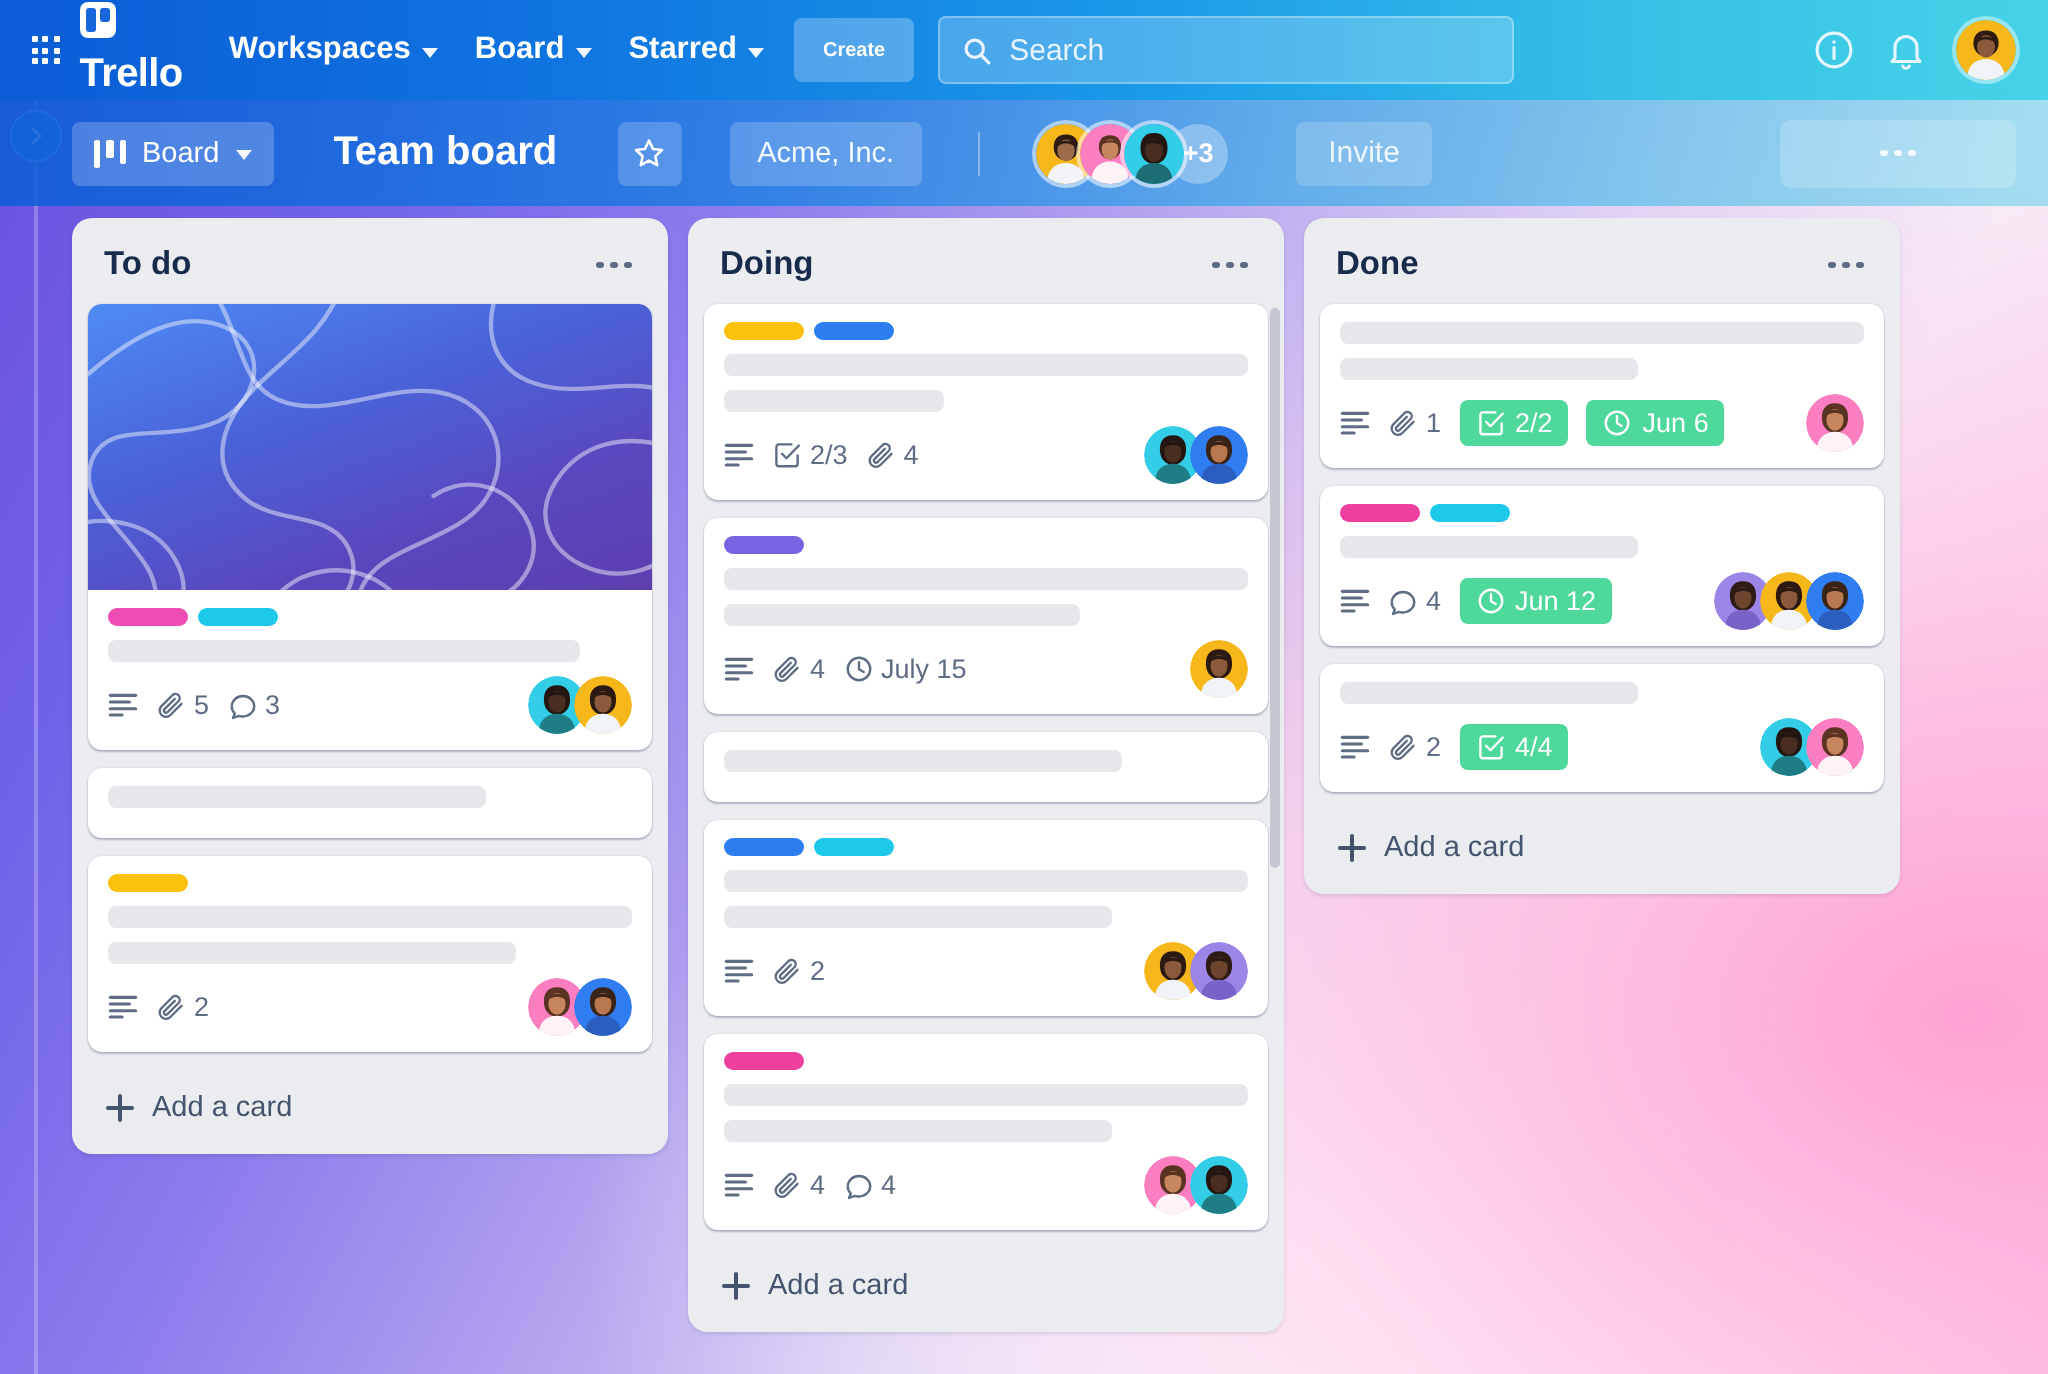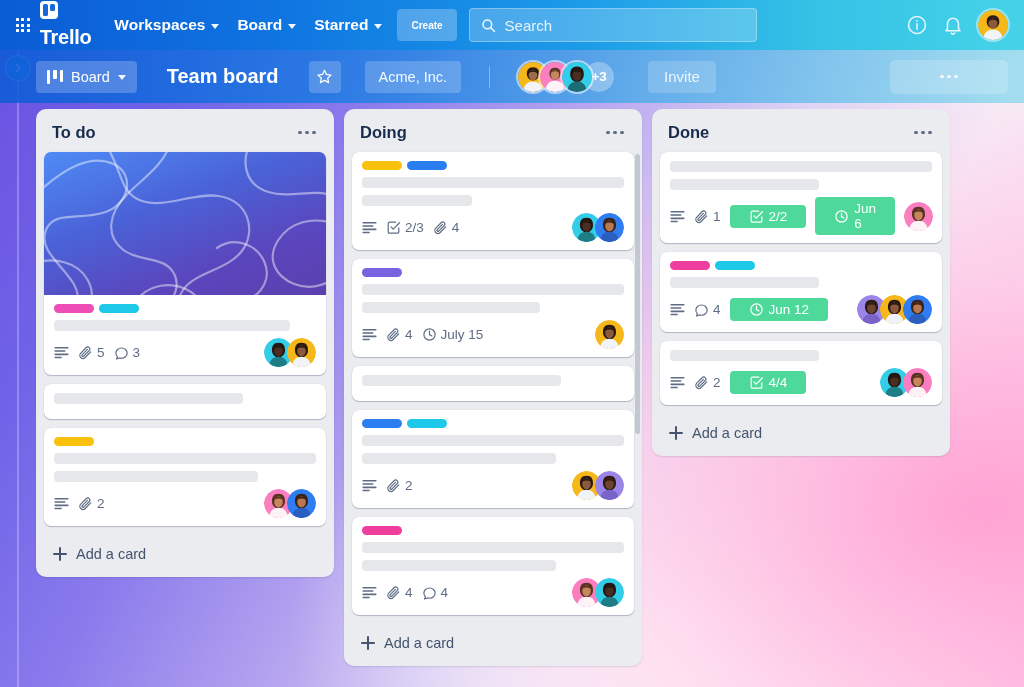--- a/index.html
+++ b/index.html
@@ -187,21 +187,21 @@
     position: relative;
   }
   .card-cover svg { position: absolute; inset: 0; width: 100%; height: 100%; }
   .labels { display: flex; gap: 5px; margin-bottom: 7px; }
   .label { height: 9px; border-radius: 5px; }
   .ph { height: 11px; border-radius: 4px; background: #e6e7ea; margin-bottom: 7px; }
   .card-foot { display: flex; align-items: center; gap: 9px; min-height: 28px; margin-top: 3px; }
   .badge { display: flex; align-items: center; gap: 4px; color: #5e6c84; font-size: 13.5px; }
   .badge-green {
     background: #4ed99b; color: #fff; border-radius: 4px;
-    padding: 4px 19px; gap: 5px; font-size: 13.5px; font-weight: 500;
+    padding: 4px 8px; gap: 5px; font-size: 13.5px; font-weight: 500;
   }
   .members { margin-left: auto; display: flex; align-items: center; }
   .members .avatar { width: 29px; height: 29px; margin-left: -6px; }
   .members .avatar:first-child { margin-left: 0; }
   .addcard {
     display: flex; align-items: center; gap: 9px;
     padding: 11px 8px 9px 9px; margin-top: 9px;
     color: #44546f; font-size: 14.5px; border-radius: 6px; cursor: pointer;
   }
   .plus { position: relative; width: 14px; height: 14px; flex: none; }

